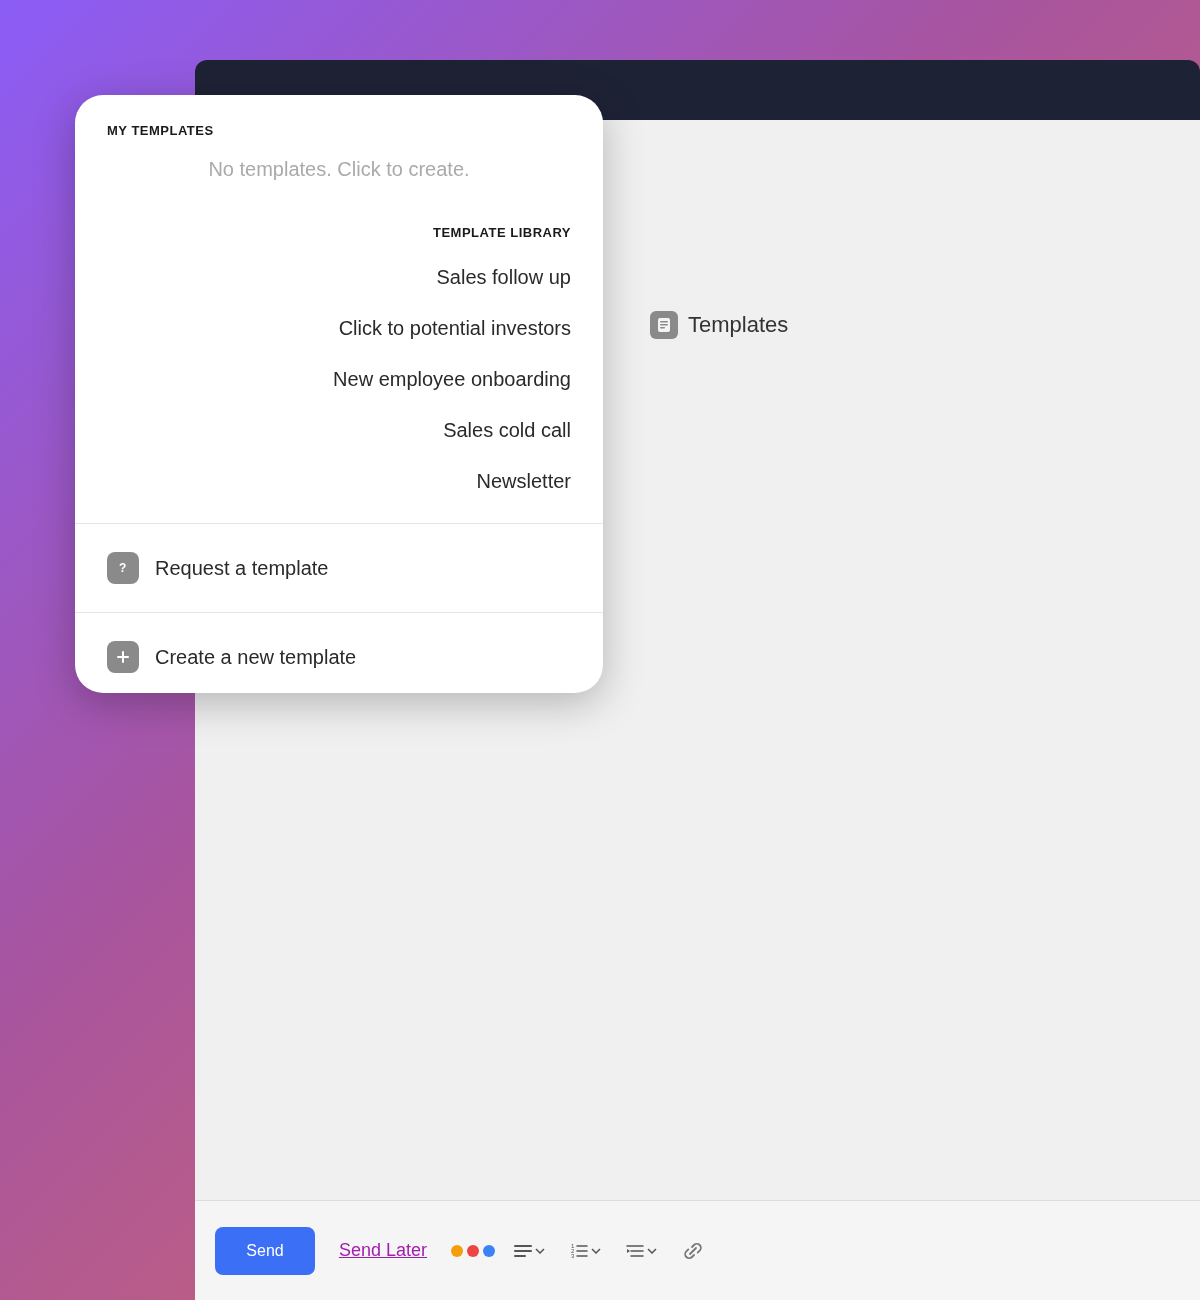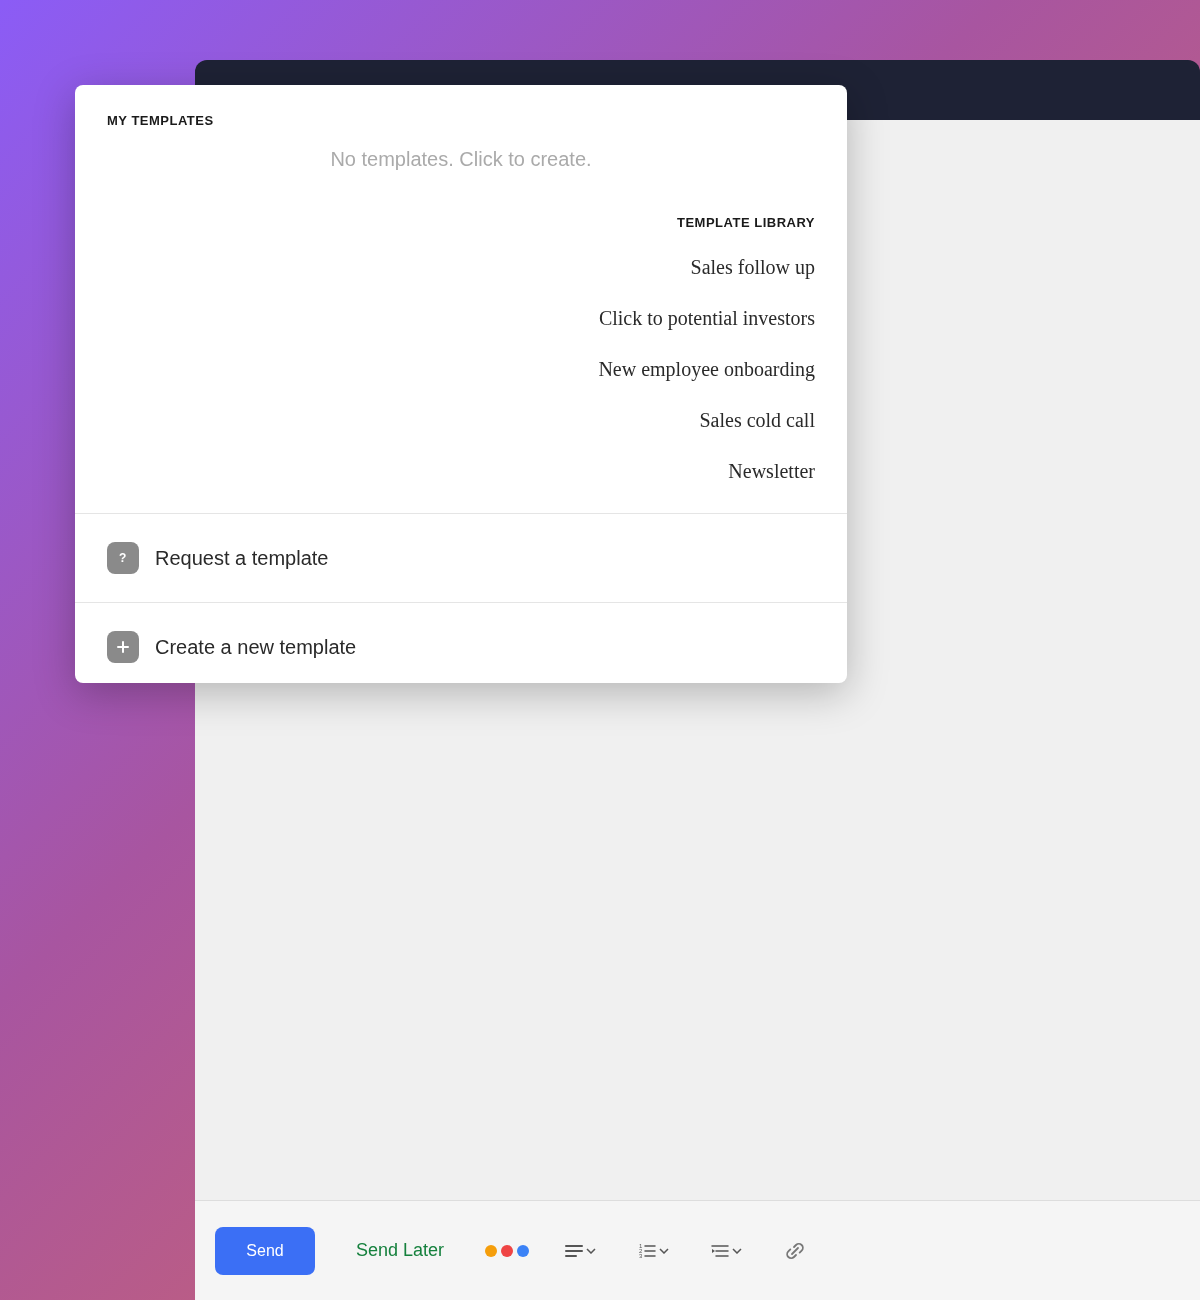--- a/index.html
+++ b/index.html
@@ -73,44 +73,45 @@
     .bottom-toolbar {
       position: absolute;
       bottom: 0;
       left: 195px;
       right: 0;
       height: 100px;
       background: #f5f5f5;
       display: flex;
       align-items: center;
       padding: 0 20px;
-      gap: 29px;
+      gap: 12px;
       border-top: 1px solid #ddd;
     }
 
     .send-button {
       background: #3b6ff5;
       color: white;
       border: none;
       border-radius: 8px;
       padding: 12px 28px;
       font-size: 16px;
       font-weight: 500;
       cursor: pointer;
       height: 48px;
       min-width: 100px;
     }
 
     .send-later-btn {
       background: transparent;
       border: none;
       font-size: 18px;
-      color: #15803d;
+      color: #a21caf;
       cursor: pointer;
       padding: 8px 12px;
+      text-decoration: underline;
     }
 
     .toolbar-icon-btn {
       background: transparent;
       border: none;
       cursor: pointer;
       color: #666;
       font-size: 20px;
       width: 36px;
       height: 36px;
@@ -143,25 +144,25 @@
       font-size: 16px;
       cursor: pointer;
       background: transparent;
       border: none;
       padding: 4px 6px;
     }
 
     
     .dropdown-panel {
       position: absolute;
-      top: 85px;
+      top: 95px;
       left: 75px;
-      width: 772px;
+      width: 528px;
       background: white;
-      border-radius: 8px;
+      border-radius: 28px;
       box-shadow: 0 10px 40px rgba(0,0,0,0.25);
       overflow: hidden;
       z-index: 100;
     }
 
     .panel-section {
       padding: 28px 32px 12px 32px;
     }
 
     .section-title {
@@ -180,21 +181,20 @@
       text-align: center;
     }
 
     .library-section {
       padding: 16px 32px 8px 32px;
       text-align: right;
     }
 
     .library-items {
       margin-top: 8px;
-      font-family: Liberation Serif, serif;
     }
 
     .library-item {
       font-size: 20px;
       color: #2a2a2a;
       padding: 14px 0;
       cursor: pointer;
       border-radius: 8px;
     }
 

